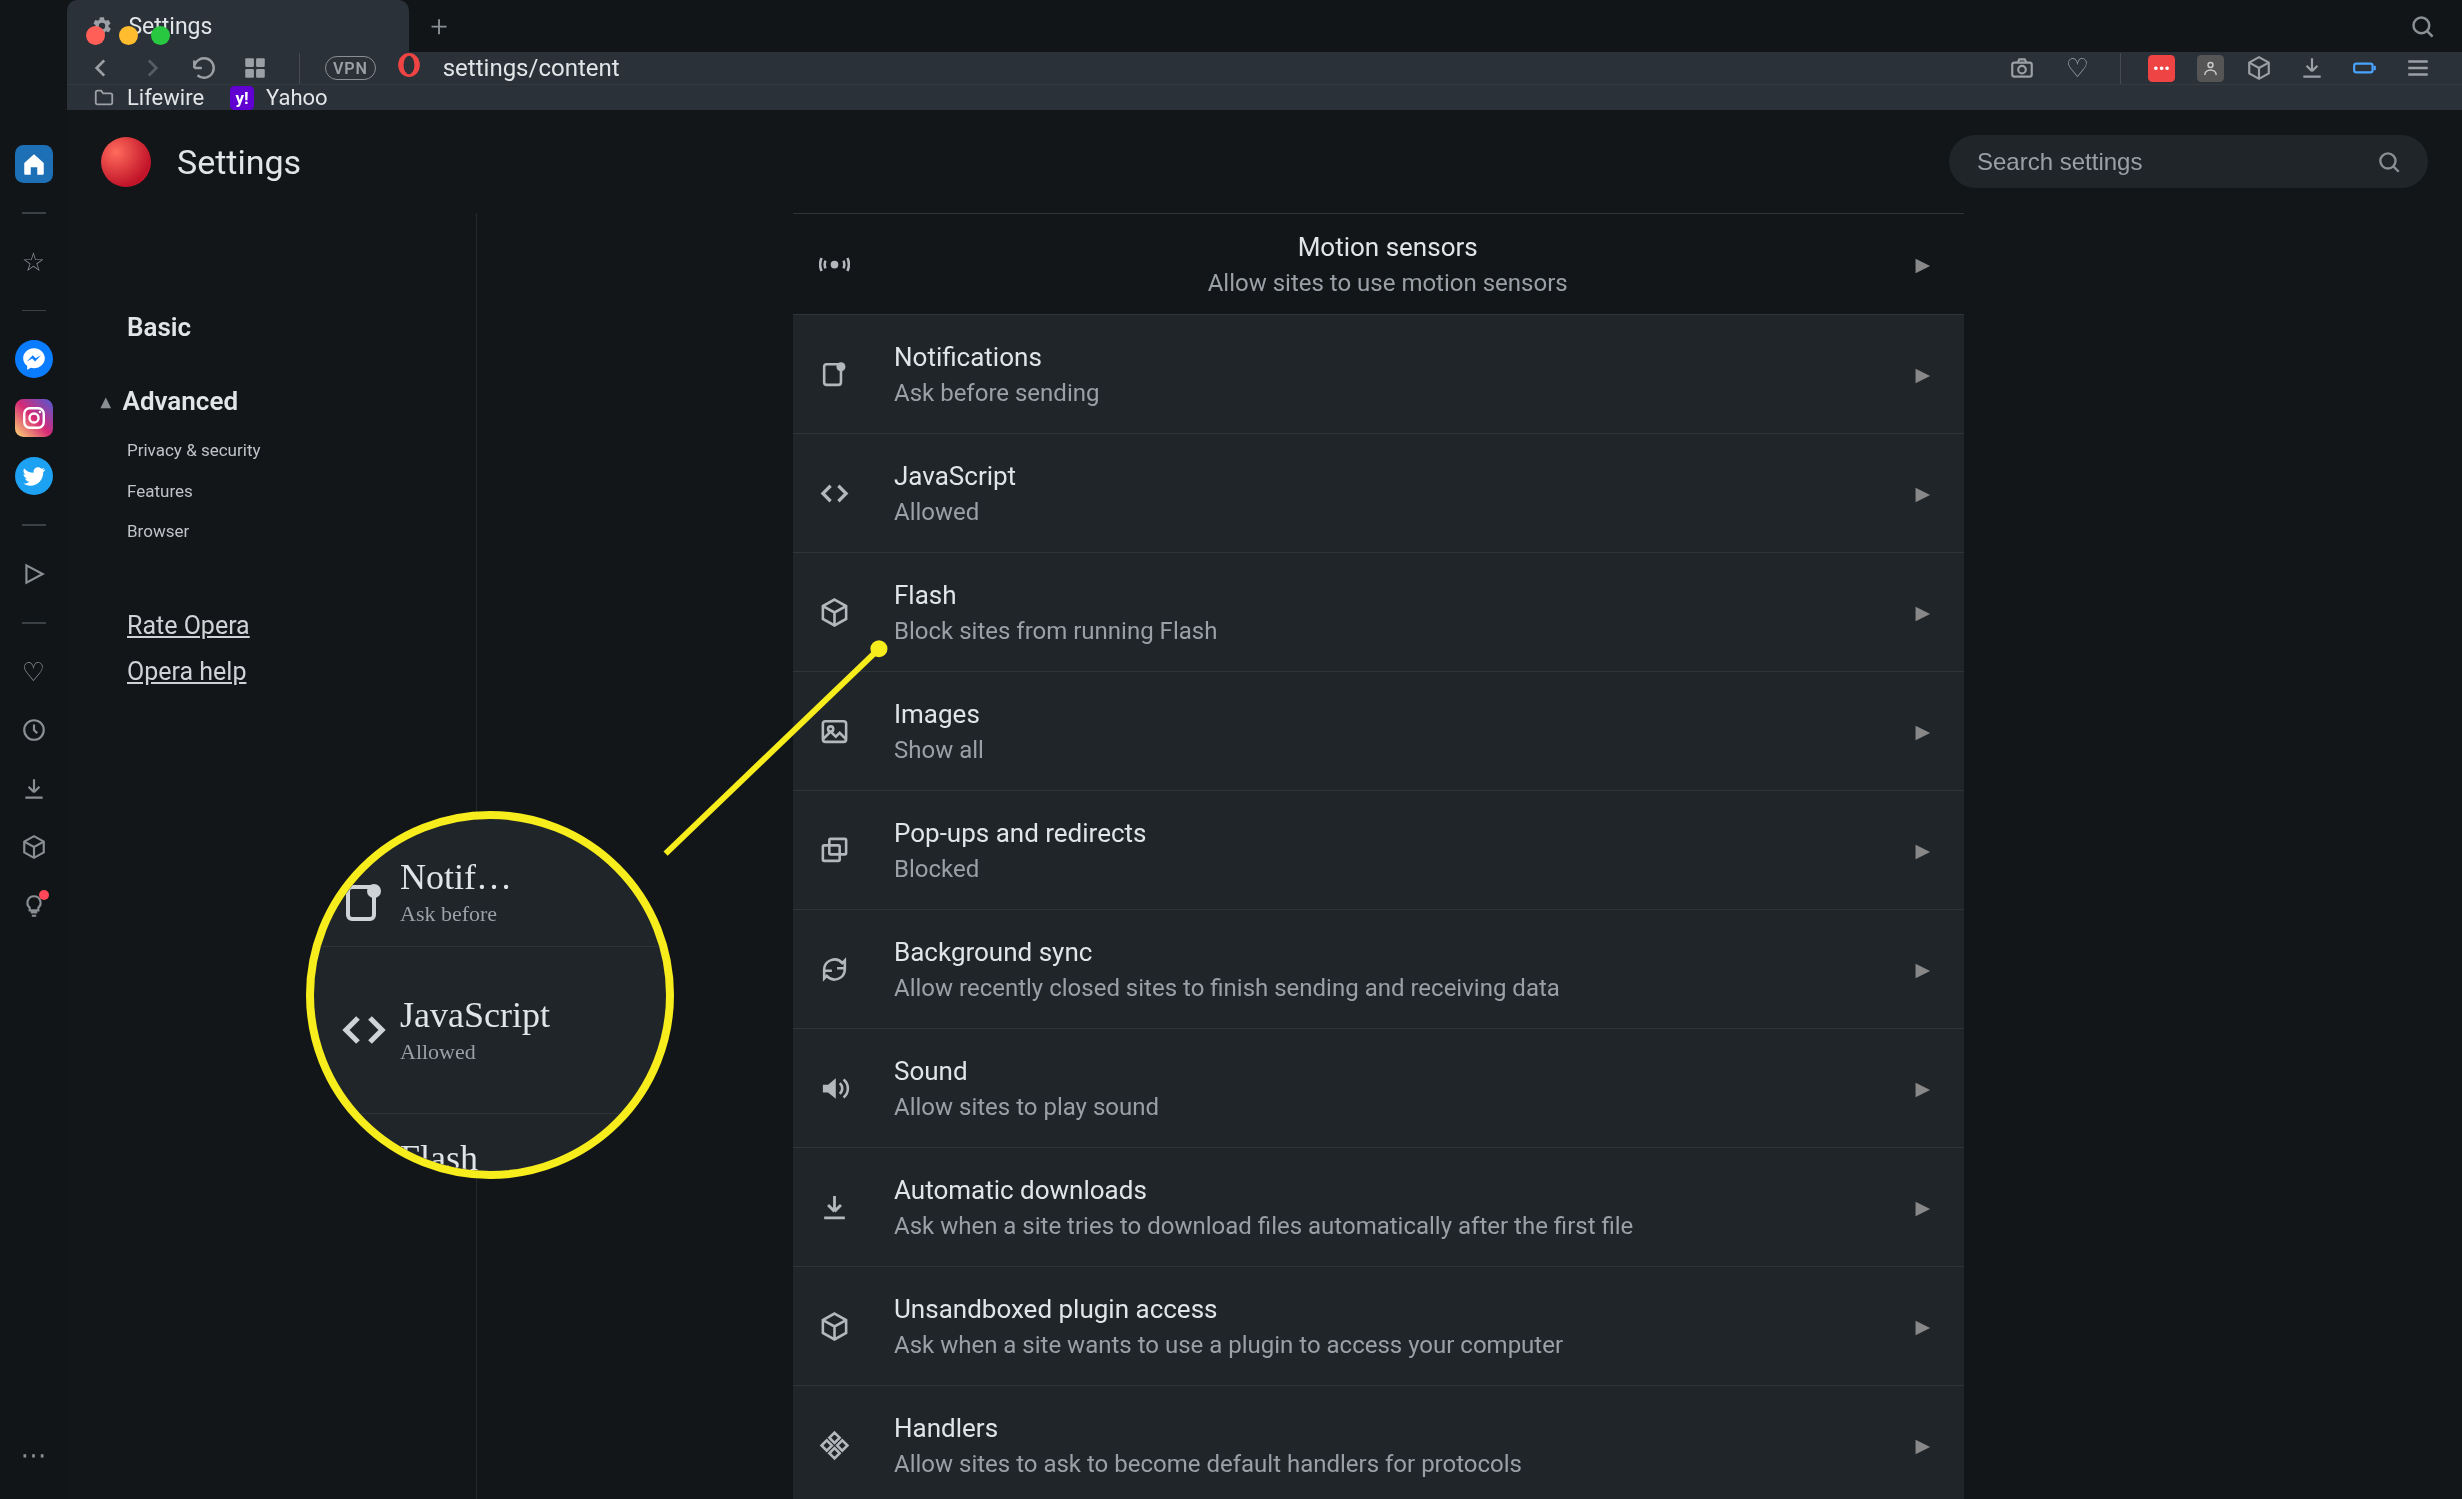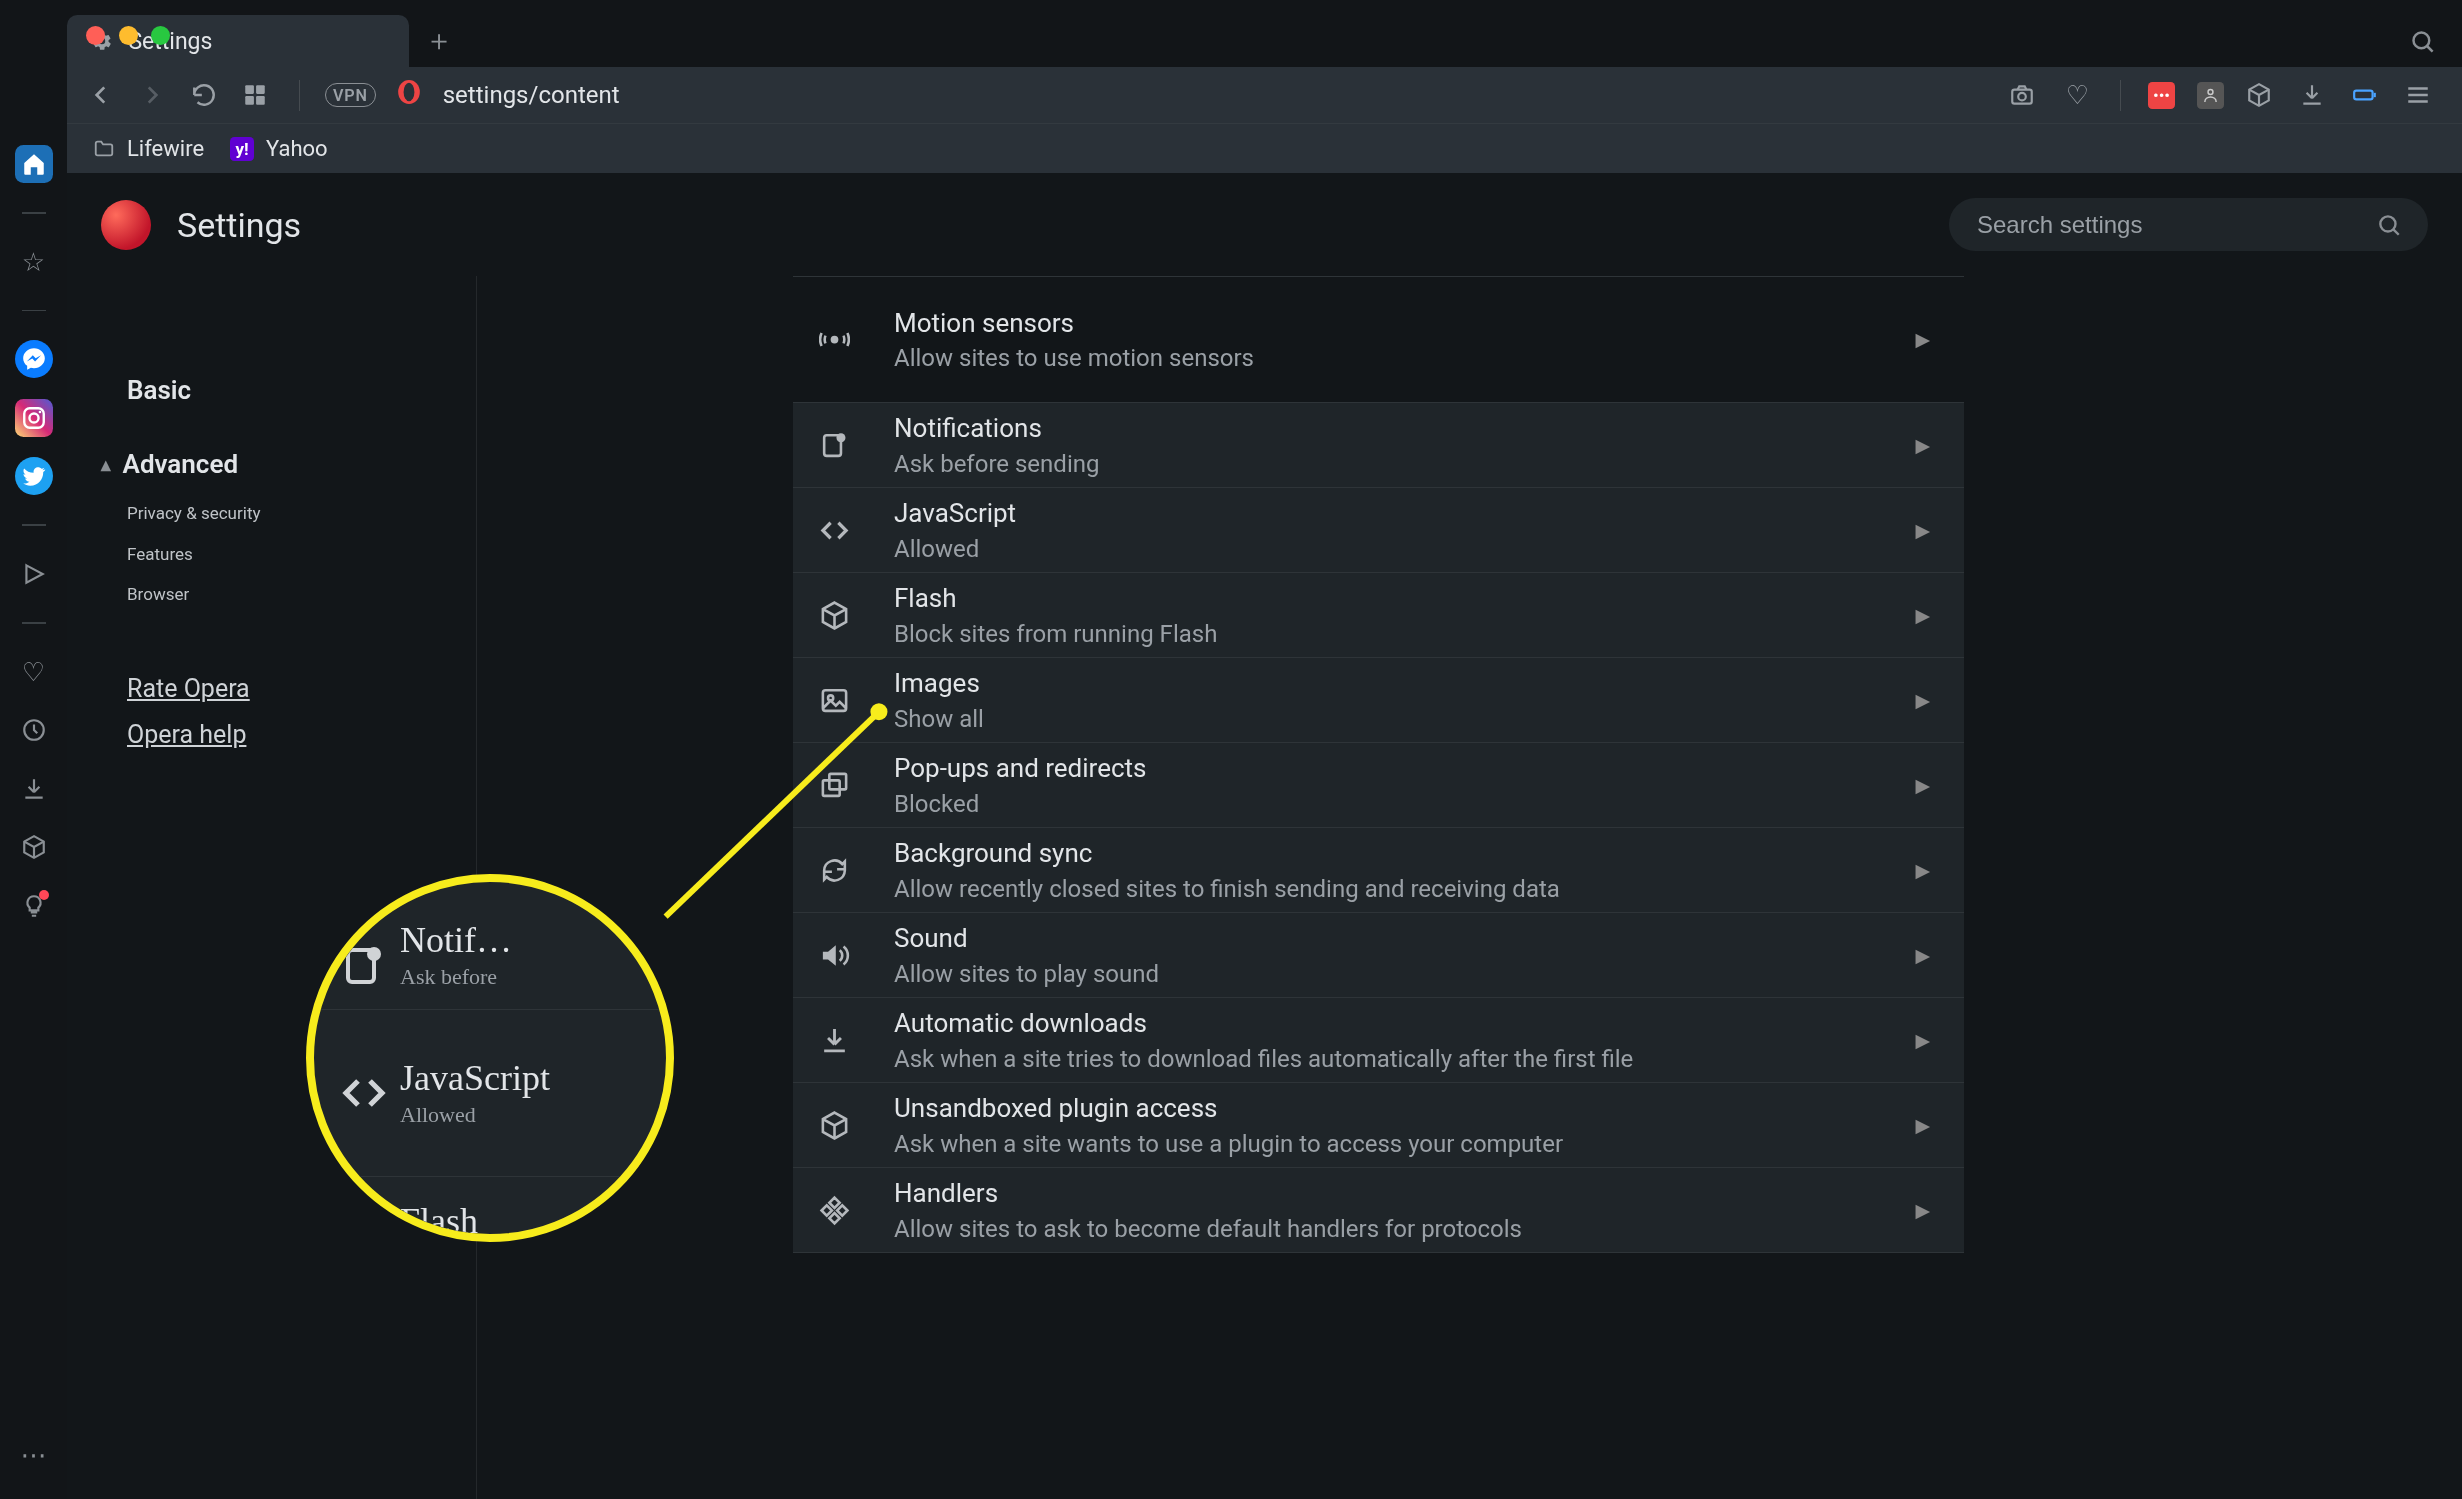--- a/index.html
+++ b/index.html
@@ -147,26 +147,26 @@
   .nav-item.basic { font-weight:600; }
   .nav-item.section { font-weight:600; display:flex; align-items:center; gap:12px; padding-left:34px; }
   .nav-item.section .arrow { font-size: 19px; color:#8a8f94; }
   .nav-sub { padding: 10.3px 0 10.3px 60px; font-size: 17px; color: #bfc3c7; }
   .nav-link { padding: 8.5px 0 8.5px 60px; font-size: 25px; color: #cfd3d7; text-decoration: underline; }
 
   
   .content-col { flex:1; display:flex; justify-content:flex-start; padding-left: 316px; }
   .content-panel { width: 1171px; }
   .row {
-    height: 85px; border-bottom: 0.9px solid var(--border-row);
+    height: 119px; border-bottom: 0.9px solid var(--border-row);
     display:flex; align-items:center; gap: 34px;
     padding: 0 34px 0 26px;
     background: var(--bg-panel);
   }
-  .row:first-child { border-top: 0.9px solid var(--border-row); background: transparent; height:127px; }
+  .row:first-child { border-top: 0.9px solid var(--border-row); background: transparent; height:102px;text-align:center; }
   .row.plain-top { background: transparent; }
   .row-icon { width: 41px; text-align:center; color:#b4b8bc; font-size: 31px; }
   .row-text { flex:1; }
   .row-title { font-size: 26px; color: var(--text-primary); line-height:1.3; }
   .row-sub { font-size: 24px; color: var(--text-secondary); margin-top:3.4px; }
   .row-arrow { color: #888; font-size: 19px; }
 
   
   .magnifier {
     position:absolute;

